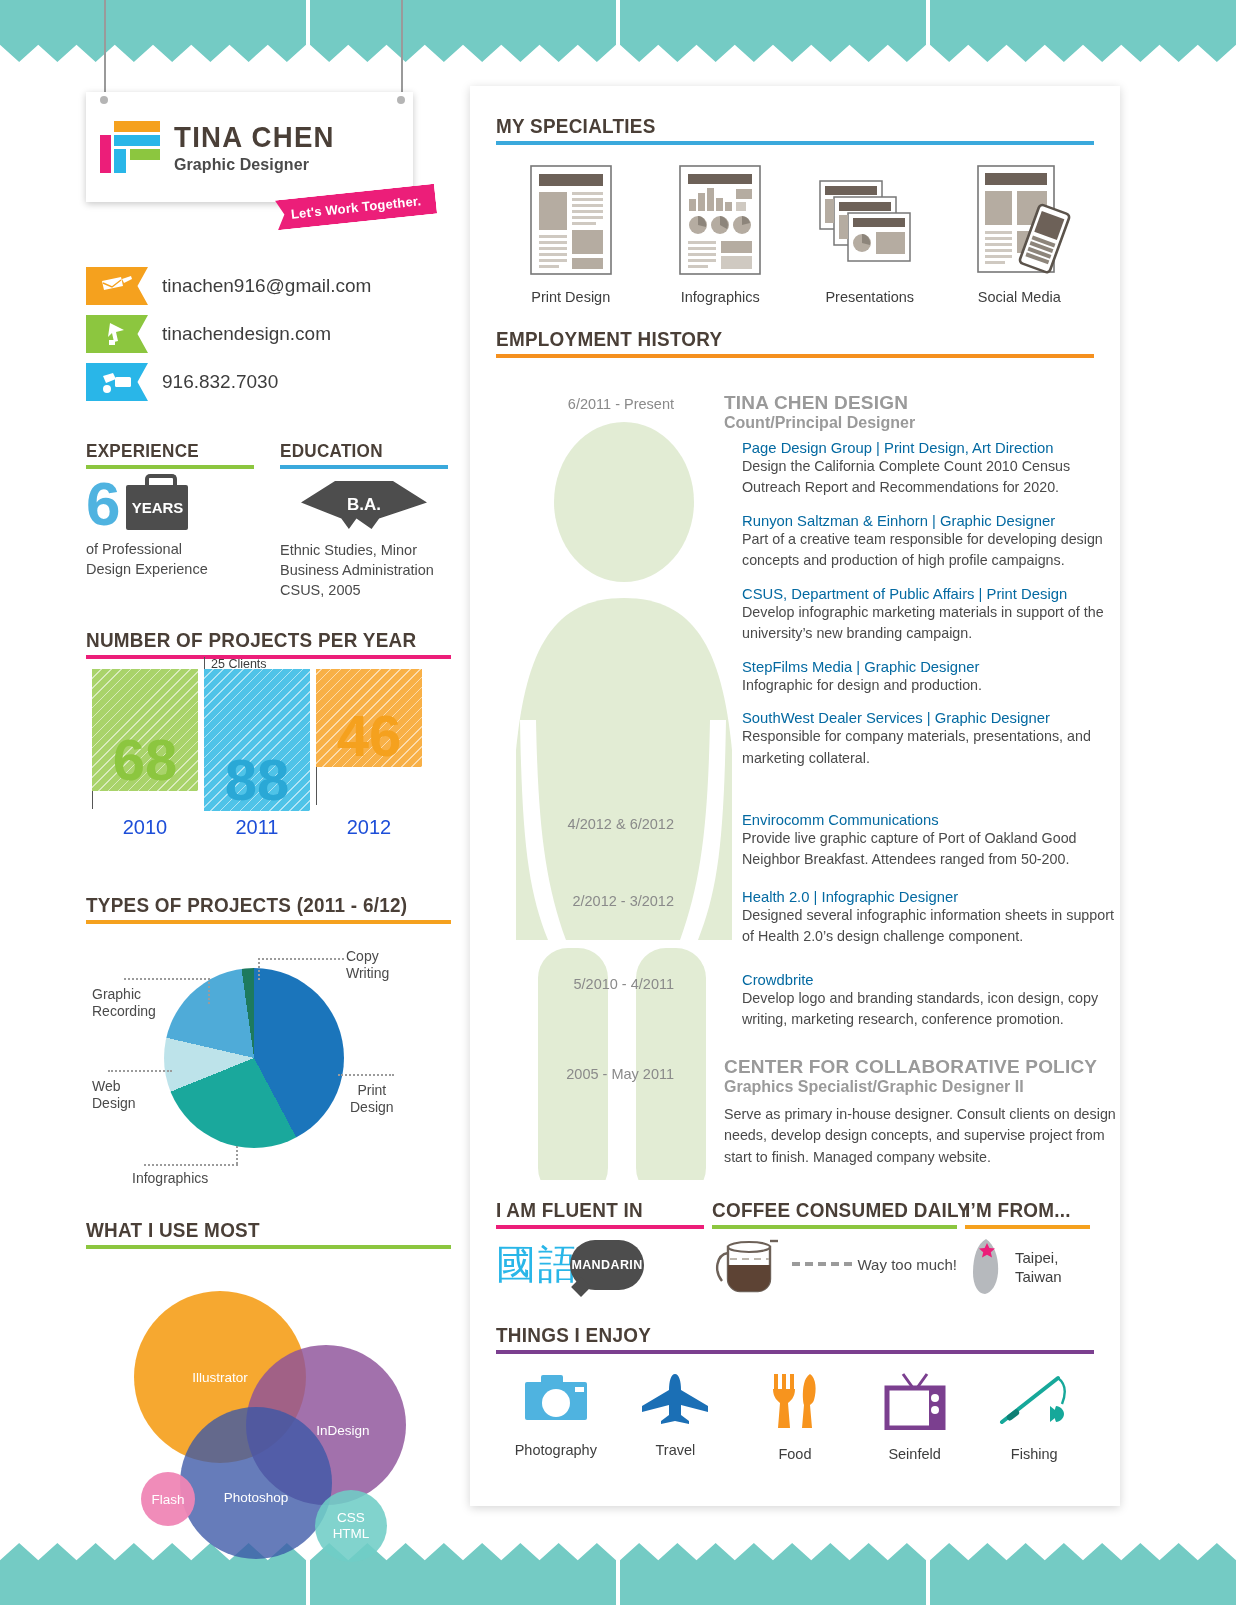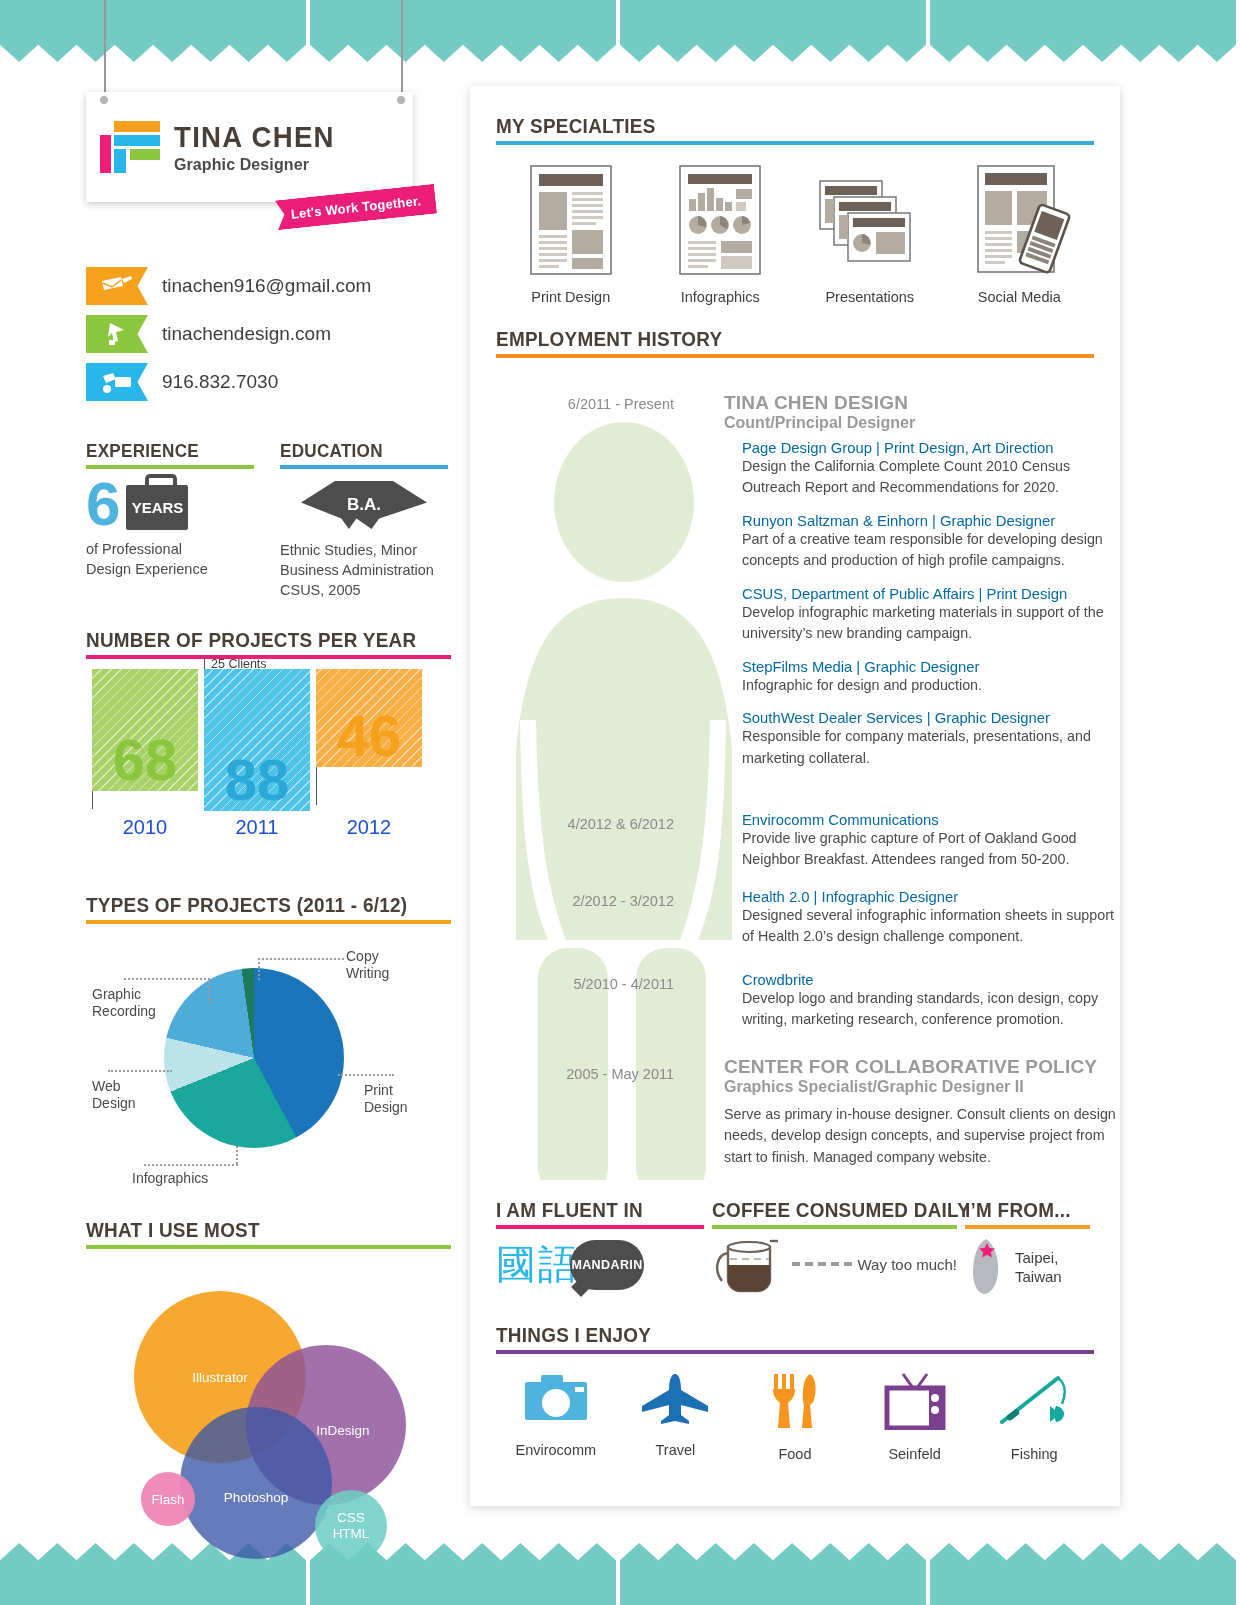--- a/index.html
+++ b/index.html
@@ -343,21 +343,21 @@
         <div class="pl" style="left:260px;top:2px;text-align:left">Copy<br>Writing</div>
 
         <div class="dotsv" style="left:122px;top:32px;height:26px"></div>
         <div class="dots" style="left:38px;top:32px;width:86px"></div>
         <div class="pl" style="left:6px;top:40px;text-align:left">Graphic<br>Recording</div>
 
         <div class="dots" style="left:22px;top:124px;width:64px"></div>
         <div class="pl" style="left:6px;top:132px;text-align:left">Web<br>Design</div>
 
         <div class="dots" style="left:252px;top:128px;width:56px"></div>
-        <div class="pl" style="left:278px;top:136px;text-align:left">Print<br>Design</div>
+        <div class="pl" style="left:264px;top:136px;text-align:center">Print<br>Design</div>
 
         <div class="dotsv" style="left:150px;top:200px;height:18px"></div>
         <div class="dots" style="left:58px;top:218px;width:94px"></div>
         <div class="pl" style="left:46px;top:224px">Infographics</div>
       </div>
     </div>
 
     <div class="sect" style="margin-top:22px">
       <div class="hd">WHAT I USE MOST</div>
       <div class="rule" style="background:#8cc63f"></div>
@@ -633,21 +633,21 @@
         <div class="rrule" style="background:#7b3f8f"></div>
 
         <div class="enjoy">
           <div class="enjoy-i">
             <svg width="66" height="54" viewBox="0 0 66 54">
               <rect x="2" y="10" width="62" height="38" rx="2" fill="#4fb3e0"></rect>
               <rect x="18" y="3" width="22" height="9" rx="2" fill="#4fb3e0"></rect>
               <circle cx="33" cy="31" r="14" fill="#fff"></circle>
               <rect x="52" y="15" width="9" height="5" fill="#fff"></rect>
             </svg>
-            <div class="enjoy-lbl">Envirocomm</div>
+            <div class="enjoy-lbl">Photography</div>
           </div>
 
           <div class="enjoy-i">
             <svg width="70" height="54" viewBox="0 0 70 54">
               <path d="M35 2 C39 2 41 9 41 18 L68 34 L68 40 L41 33 L41 43 L49 49 L49 52 L35 49 L21 52 L21 49 L29 43 L29 33 L2 40 L2 34 L29 18 C29 9 31 2 35 2 Z" fill="#1b6fb5"></path>
             </svg>
             <div class="enjoy-lbl">Travel</div>
           </div>
 
           <div class="enjoy-i">

